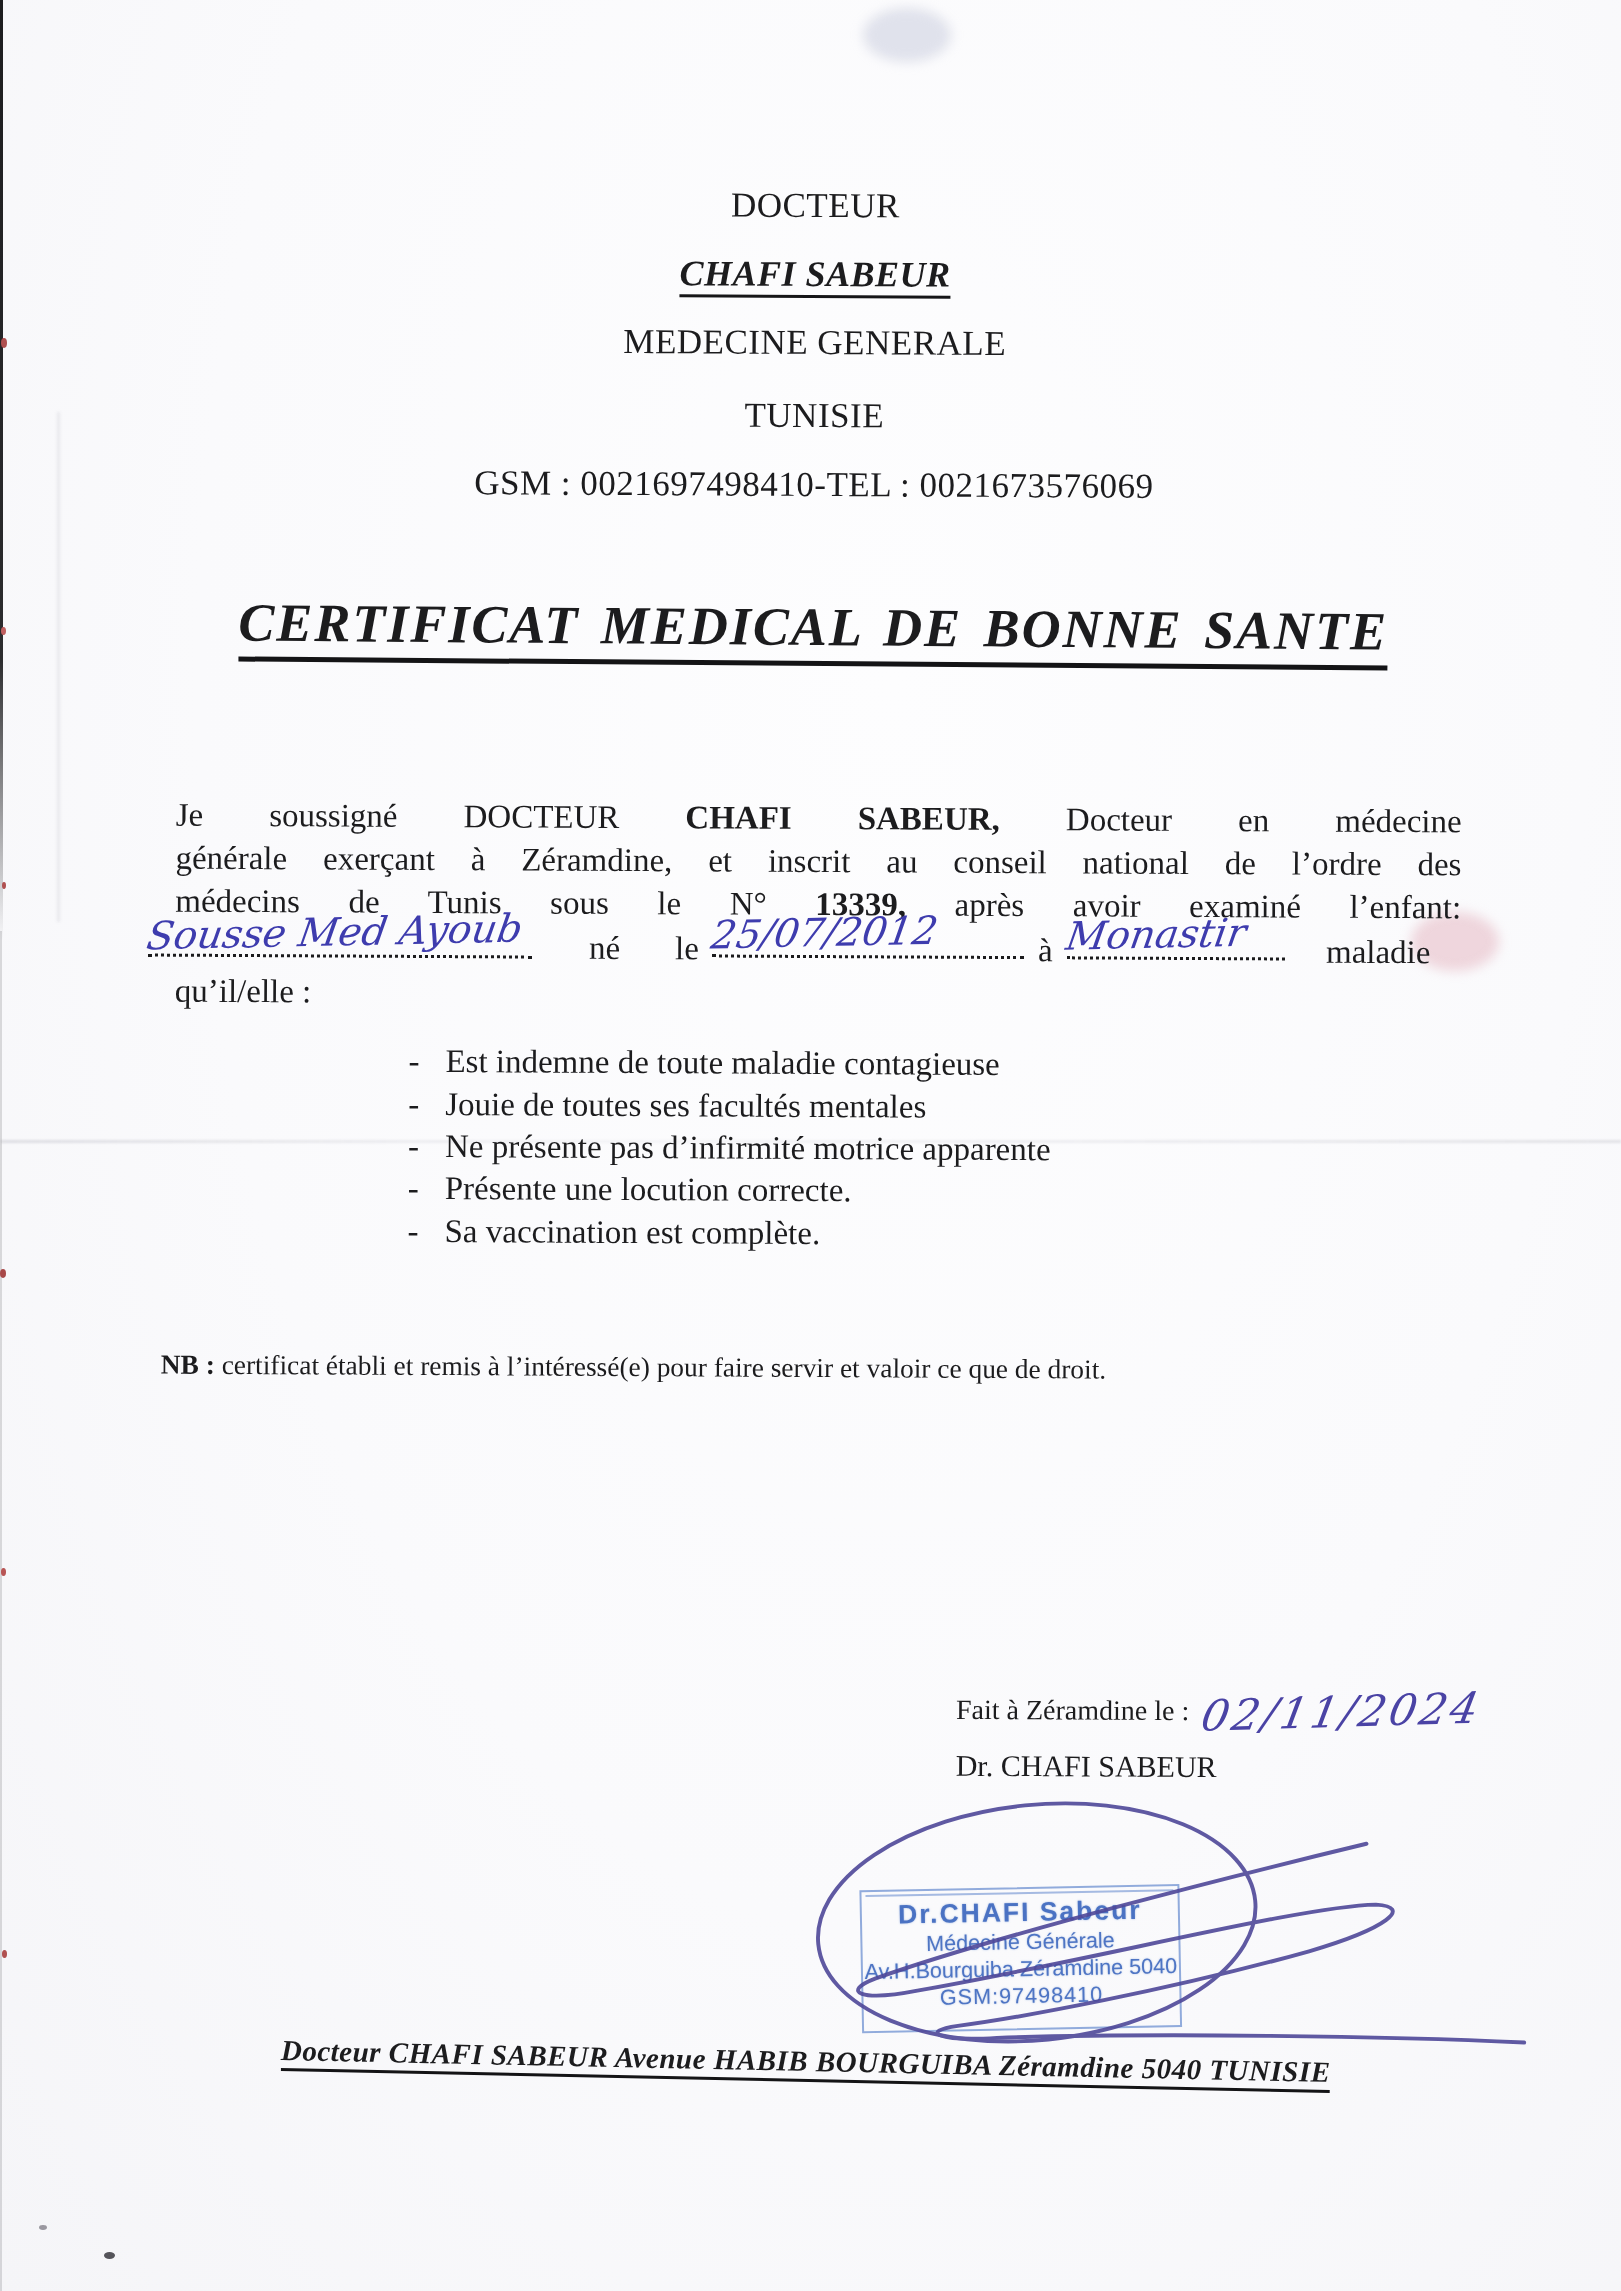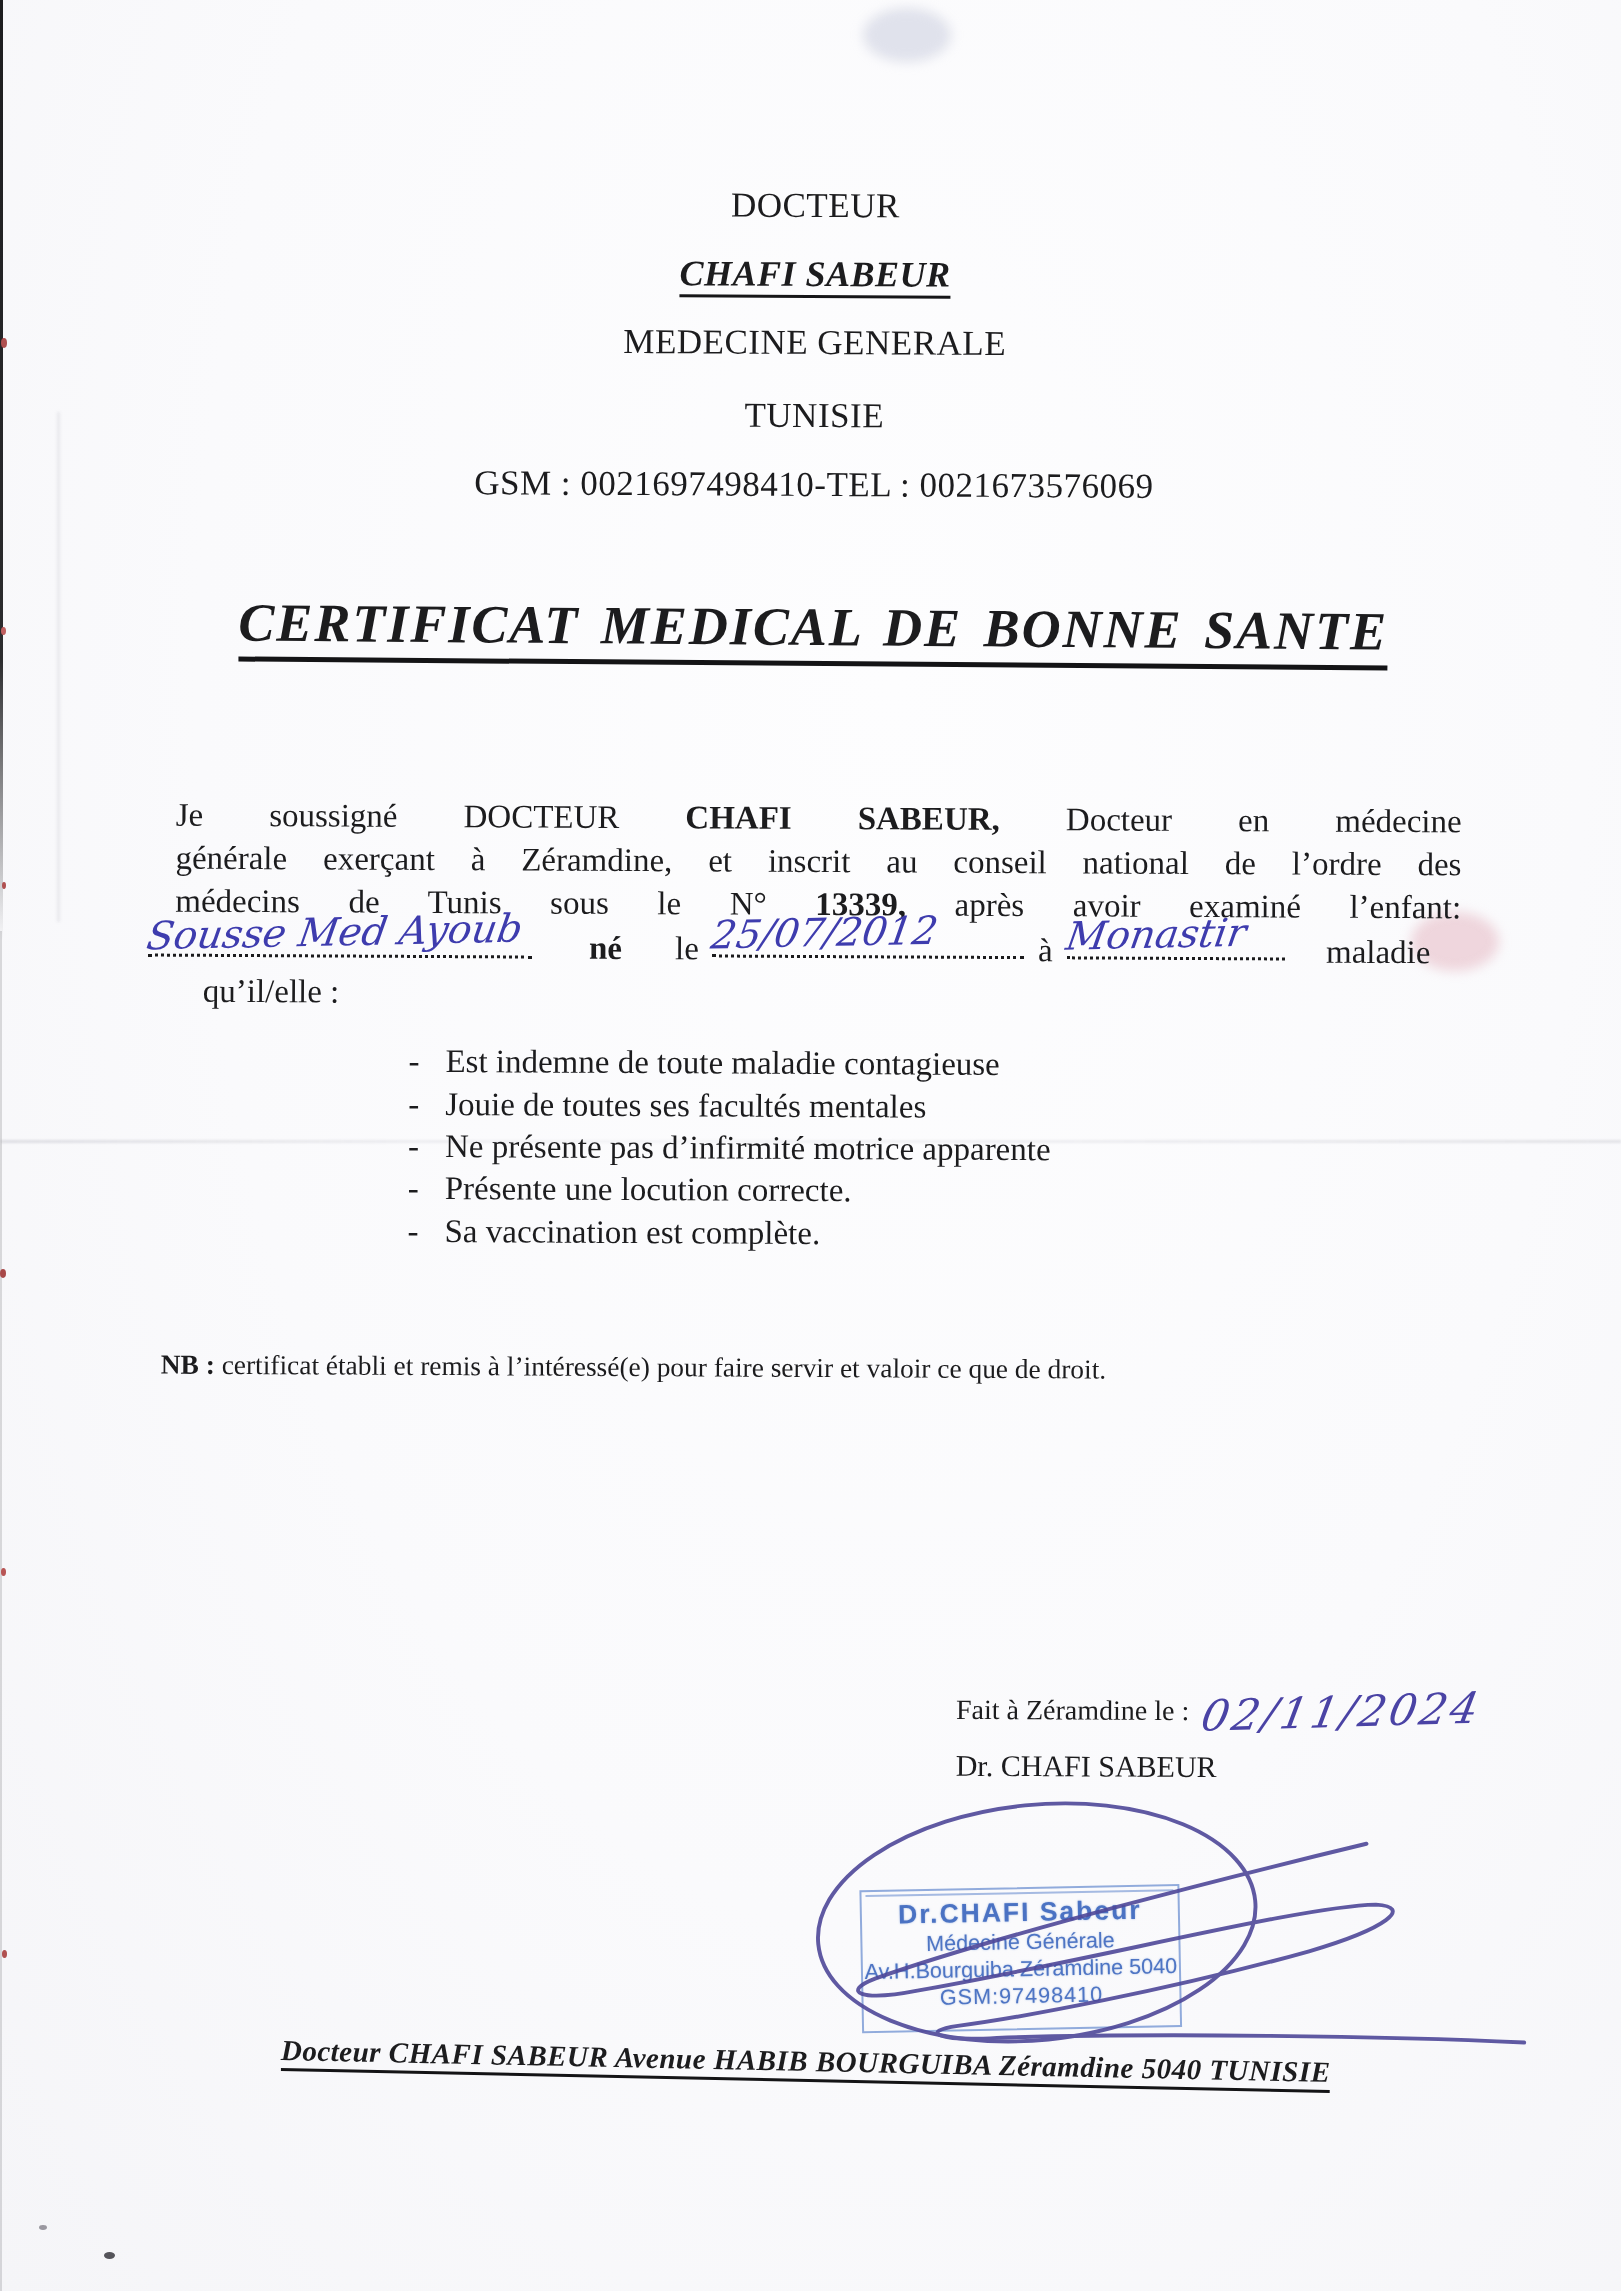--- a/index.html
+++ b/index.html
@@ -38,28 +38,28 @@
   .title{position:absolute;top:596px;left:0;width:100%;text-align:center;transform:rotate(0.15deg);}
   .title span{
     font-size:54px;font-weight:bold;font-style:italic;letter-spacing:2px;word-spacing:5.9px;
     border-bottom:5.9px solid #141416;padding-bottom:3.9px;}
 
   
   .bodyline{position:absolute;left:174px;width:1286px;font-size:33px;
     text-align:justify;text-align-last:justify;white-space:nowrap;}
   .b1{top:800px;} .b2{top:843px;} .b3{top:886px;}
   .bold{font-weight:bold;}
-  .qline{position:absolute;left:174px;top:976px;font-size:33px;margin-left:28px;}
+  .qline{position:absolute;left:174px;top:976px;font-size:33px;}
 
   .hwline{position:absolute;left:0;top:0;width:100%;height:0;}
   .hw{color:#3e3cae;font-style:italic;font-family:"DejaVu Serif",serif;
       transform:skewX(-10deg) rotate(-1.5deg);display:inline-block;}
   .dotted{border-bottom:3.9px dotted #1b1b1d;}
   .hw-name{position:absolute;left:147px;top:912px;width:384px;font-size:39px;white-space:nowrap;overflow:visible;}
-  .lbl-ne{position:absolute;left:588px;top:931px;font-size:33px;font-weight:bold;}
+  .lbl-ne{position:absolute;left:588px;top:931px;font-size:33px;}
   .lbl-le{position:absolute;left:674px;top:931px;font-size:33px;}
   .hw-date{position:absolute;left:711px;top:910px;width:312px;font-size:39px;white-space:nowrap;}
   .lbl-a{position:absolute;left:1037px;top:931px;font-size:33px;}
   .hw-place{position:absolute;left:1066px;top:910px;width:218px;font-size:39px;white-space:nowrap;}
   .lbl-cert{position:absolute;left:1325px;top:931px;font-size:33px;}
 
   
   .bullet{position:absolute;left:408px;font-size:33px;white-space:nowrap;}
   .bullet .dash{display:inline-block;width:37px;}
   .bl0{top:1045px;} .bl1{top:1088px;} .bl2{top:1130px;} .bl3{top:1172px;} .bl4{top:1215px;}

